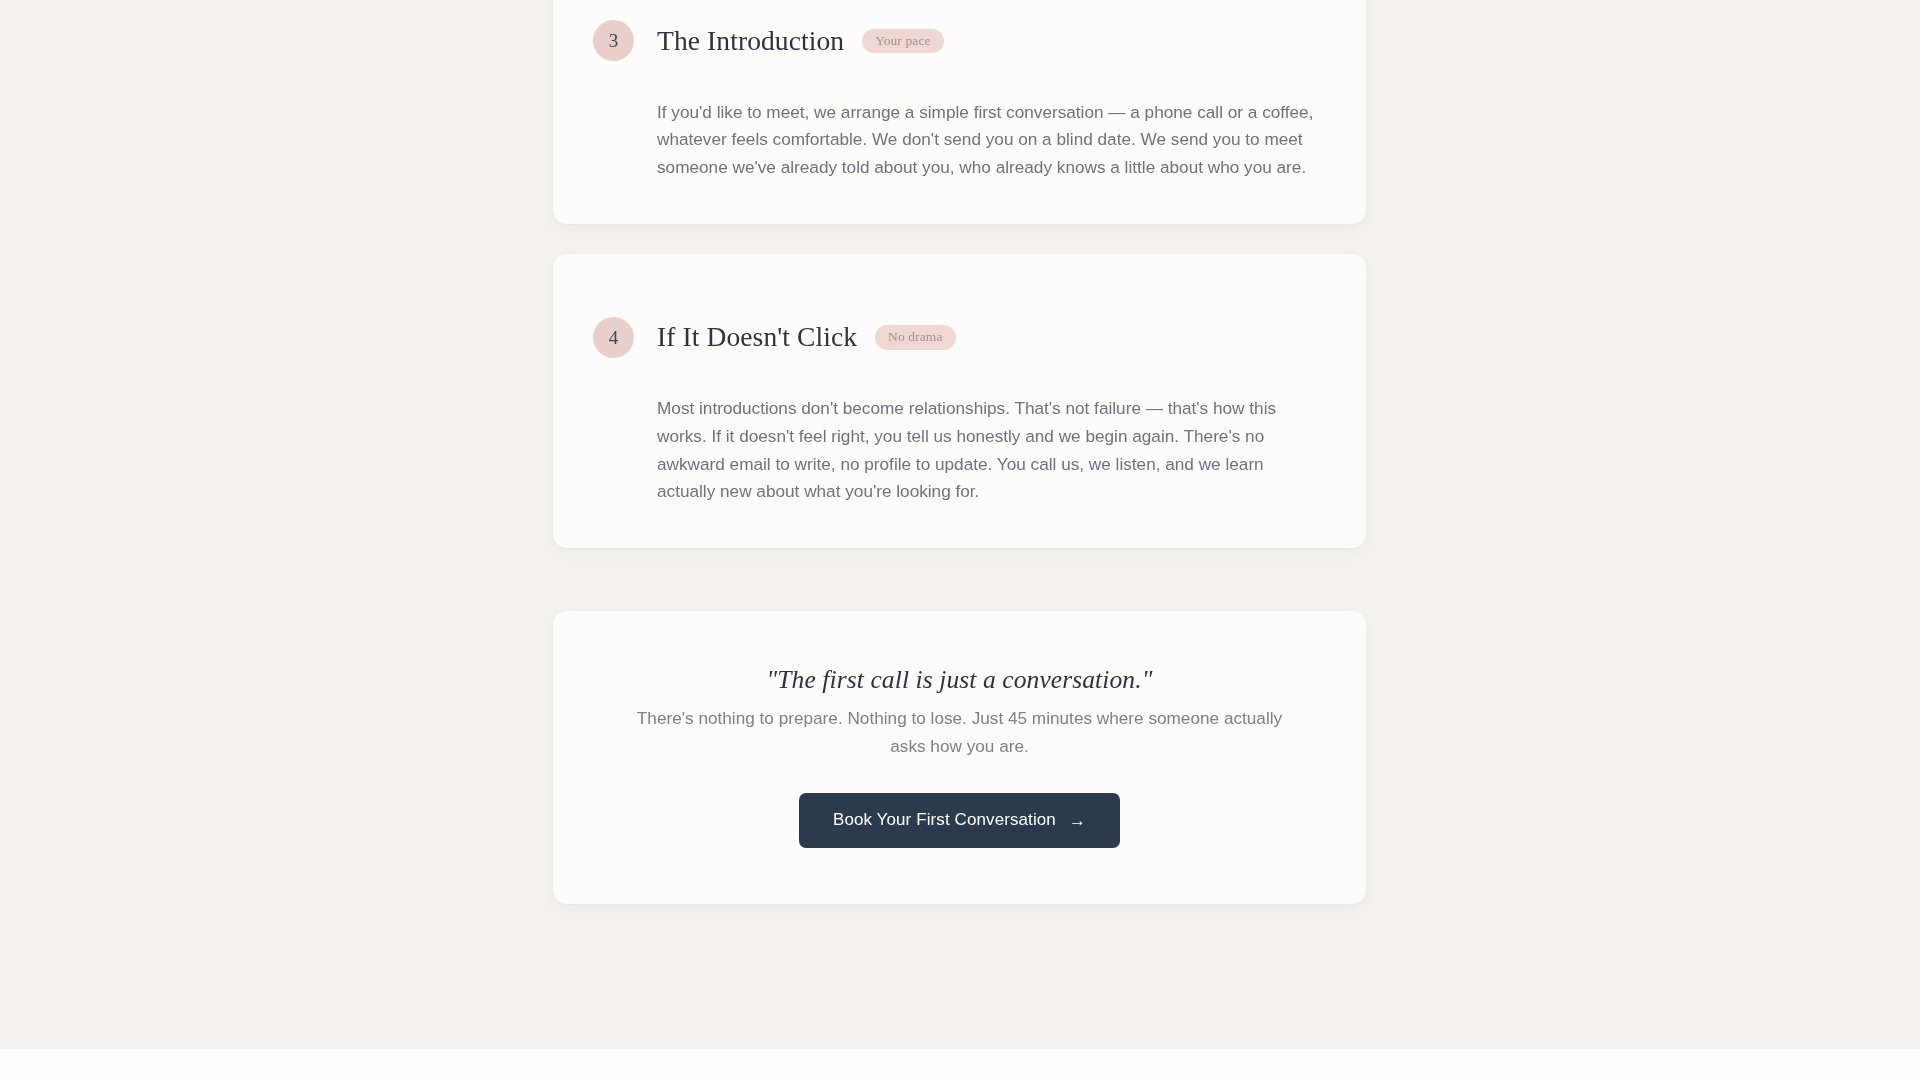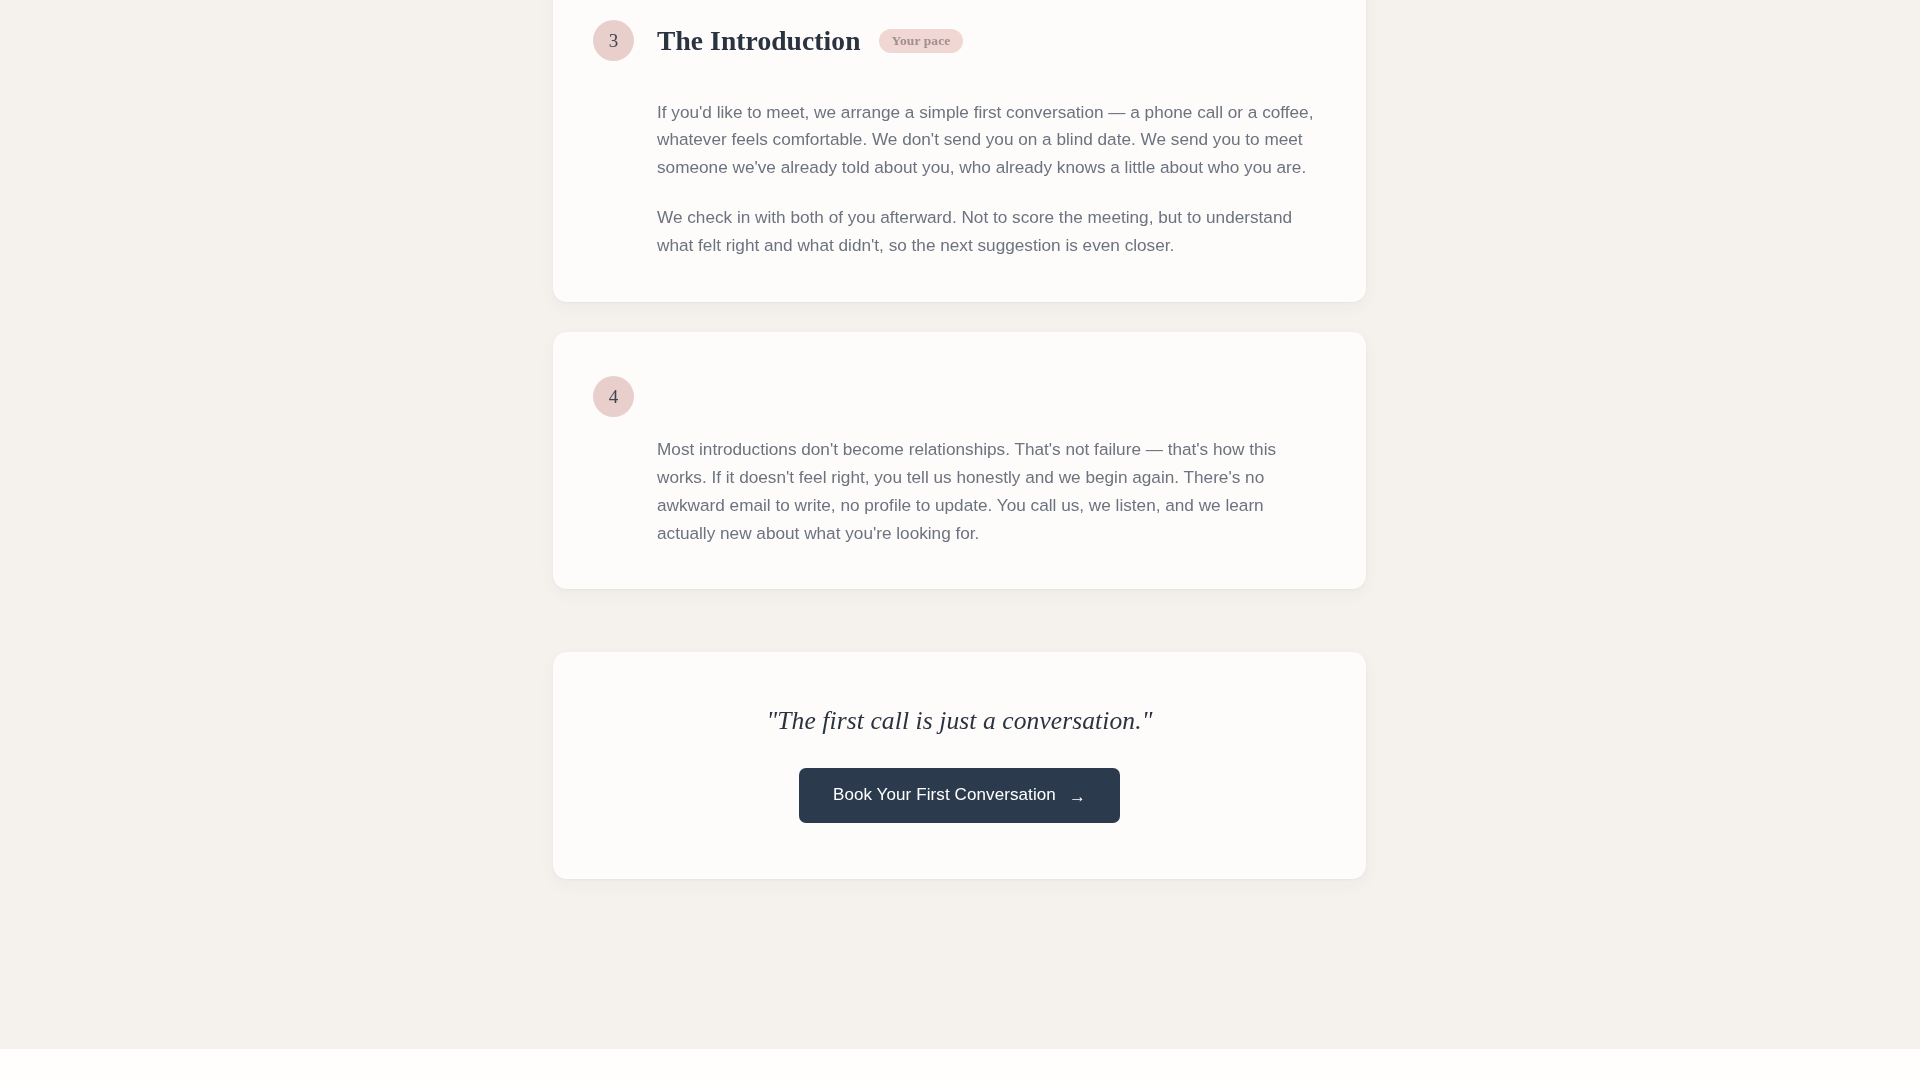--- a/index.html
+++ b/index.html
@@ -68,21 +68,21 @@
     font-family: "Liberation Serif", serif;
     font-size: 19px;
     line-height: 41px;
     text-align: center;
     margin-right: 23px;
   }
 
   .step-title {
     font-family: "Liberation Serif", serif;
     font-size: 27.5px;
-    font-weight: 700;
+    font-weight: 400;
     color: #2b3240;
     letter-spacing: 0.1px;
     white-space: nowrap;
   }
 
   .step-badge {
     display: inline-block;
     margin-left: 18px;
     padding: 5px 13px 6px;
     border-radius: 999px;
@@ -171,35 +171,38 @@
 
     <section class="step-card">
       <div class="step-head">
         <div class="step-num">3</div>
         <h2 class="step-title">
           <span>The Introduction</span><span class="step-badge">Your pace</span>
         </h2>
       </div>
       <div class="step-body">
         <p>If you'd like to meet, we arrange a simple first conversation — a phone call or a coffee, whatever feels comfortable. We don't send you on a blind date. We send you to meet someone we've already told about you, who already knows a little about who you are.</p>
-        <p>We check in with both of you afterward. Not to score the meeting, but to understand what felt right and what didn't, so the next suggestion is even closer.</p>
       </div>
     </section>
 
     <section class="step-card">
       <div class="step-head">
         <div class="step-num">4</div>
+        <h2 class="step-title">
+          <span>If It Doesn't Click</span><span class="step-badge">No drama</span>
+        </h2>
       </div>
       <div class="step-body">
         <p>Most introductions don't become relationships. That's not failure — that's how this works. If it doesn't feel right, you tell us honestly and we begin again. There's no awkward email to write, no profile to update. You call us, we listen, and we learn actually new about what you're looking for.</p>
       </div>
     </section>
 
     <section class="cta-card">
       <p class="cta-quote">"The first call is just a conversation."</p>
+      <p class="cta-sub">There's nothing to prepare. Nothing to lose. Just 45 minutes where someone actually asks how you are.</p>
       <div class="cta-btn-wrap">
         <button class="cta-btn">
           <span>Book Your First Conversation</span>
           <span class="arrow">→</span>
         </button>
       </div>
     </section>
 
   </div>
 

